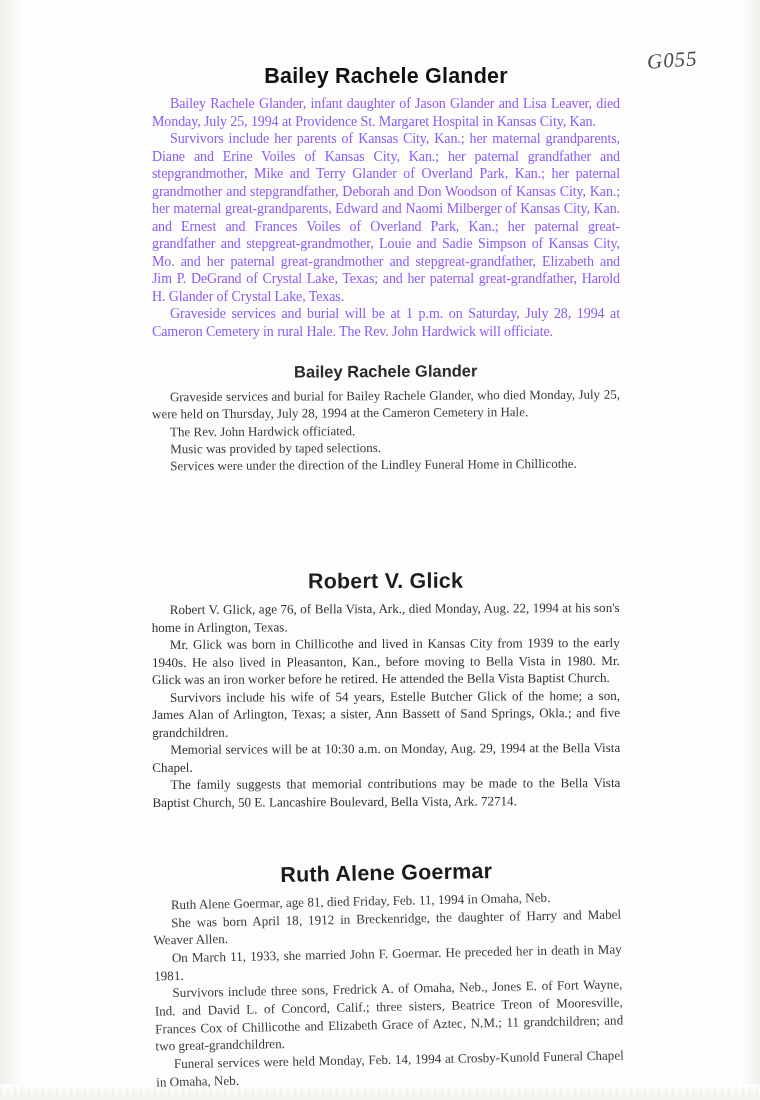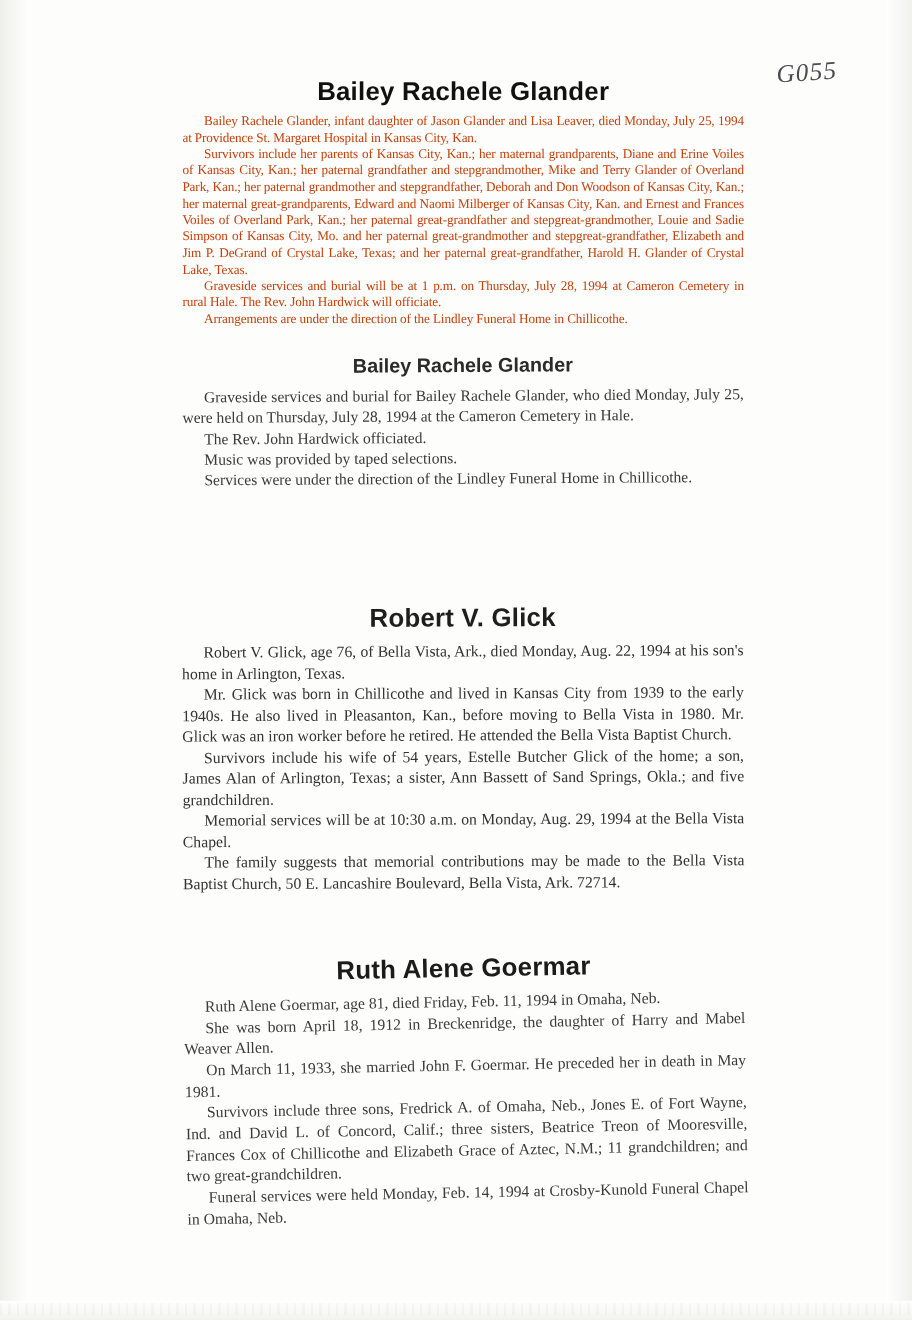--- a/index.html
+++ b/index.html
@@ -79,23 +79,23 @@
 
   .body-text p {
     margin: 0;
     text-indent: 18px;
     text-align: justify;
     line-height: 1.28;
   }
 
   
   .art-glander-1 .body-text p {
-    font-size: 11px;
+    font-size: 14px;
     line-height: 1.25;
-    color: #c2410c;
+    color: #8b5cf6;
     letter-spacing: -0.1px;
   }
   .art-glander-1 .headline {
     font-size: 21.5px;
   }
 
   
   .art-glander-2 {
     margin-top: 22px;
     transform: rotate(-0.35deg);
@@ -158,22 +158,21 @@
 
   <div class="archive-mark">G055</div>
 
   <div class="column">
 
     <div class="article art-glander-1">
       <h1 class="headline h-big">Bailey Rachele Glander</h1>
       <div class="body-text">
         <p>Bailey Rachele Glander, infant daughter of Jason Glander and Lisa Leaver, died Monday, July 25, 1994 at Providence St. Margaret Hospital in Kansas City, Kan.</p>
         <p>Survivors include her parents of Kansas City, Kan.; her maternal grandparents, Diane and Erine Voiles of Kansas City, Kan.; her paternal grandfather and stepgrandmother, Mike and Terry Glander of Overland Park, Kan.; her paternal grandmother and stepgrandfather, Deborah and Don Woodson of Kansas City, Kan.; her maternal great-grandparents, Edward and Naomi Milberger of Kansas City, Kan. and Ernest and Frances Voiles of Overland Park, Kan.; her paternal great-grandfather and stepgreat-grandmother, Louie and Sadie Simpson of Kansas City, Mo. and her paternal great-grandmother and stepgreat-grandfather, Elizabeth and Jim P. DeGrand of Crystal Lake, Texas; and her paternal great-grandfather, Harold H. Glander of Crystal Lake, Texas.</p>
-        <p>Graveside services and burial will be at 1 p.m. on Thursday, July 28, 1994 at Cameron Cemetery in rural Hale. The Rev. John Hardwick will officiate.</p>
-        <p>Arrangements are under the direction of the Lindley Funeral Home in Chillicothe.</p>
+        <p>Graveside services and burial will be at 1 p.m. on Saturday, July 28, 1994 at Cameron Cemetery in rural Hale. The Rev. John Hardwick will officiate.</p>
       </div>
     </div>
 
     <div class="article art-glander-2">
       <h1 class="headline h-mid">Bailey Rachele Glander</h1>
       <div class="body-text">
         <p>Graveside services and burial for Bailey Rachele Glander, who died Monday, July 25, were held on Thursday, July 28, 1994 at the Cameron Cemetery in Hale.</p>
         <p>The Rev. John Hardwick officiated.</p>
         <p>Music was provided by taped selections.</p>
         <p>Services were under the direction of the Lindley Funeral Home in Chillicothe.</p>

